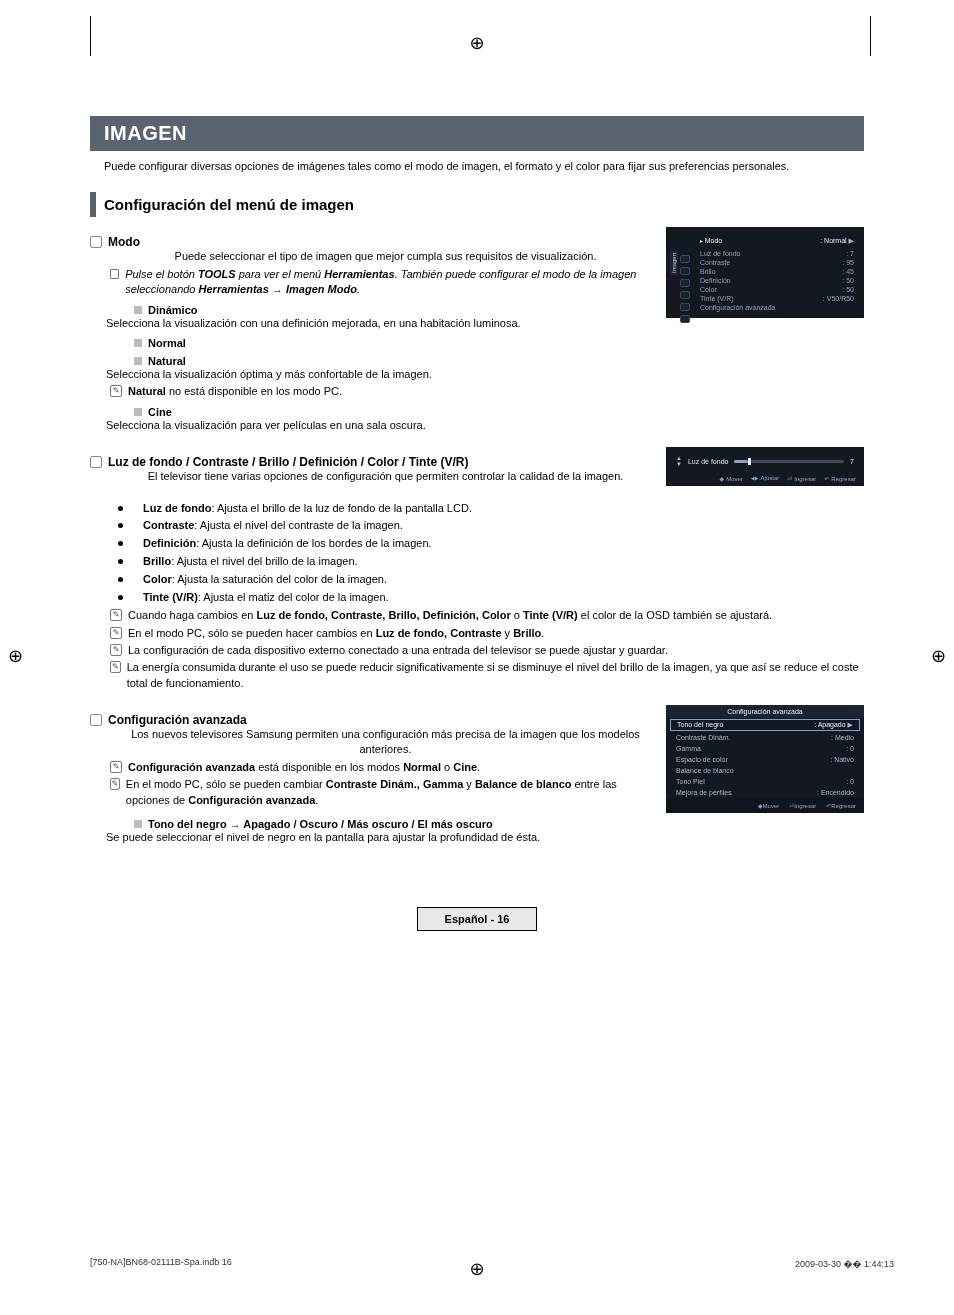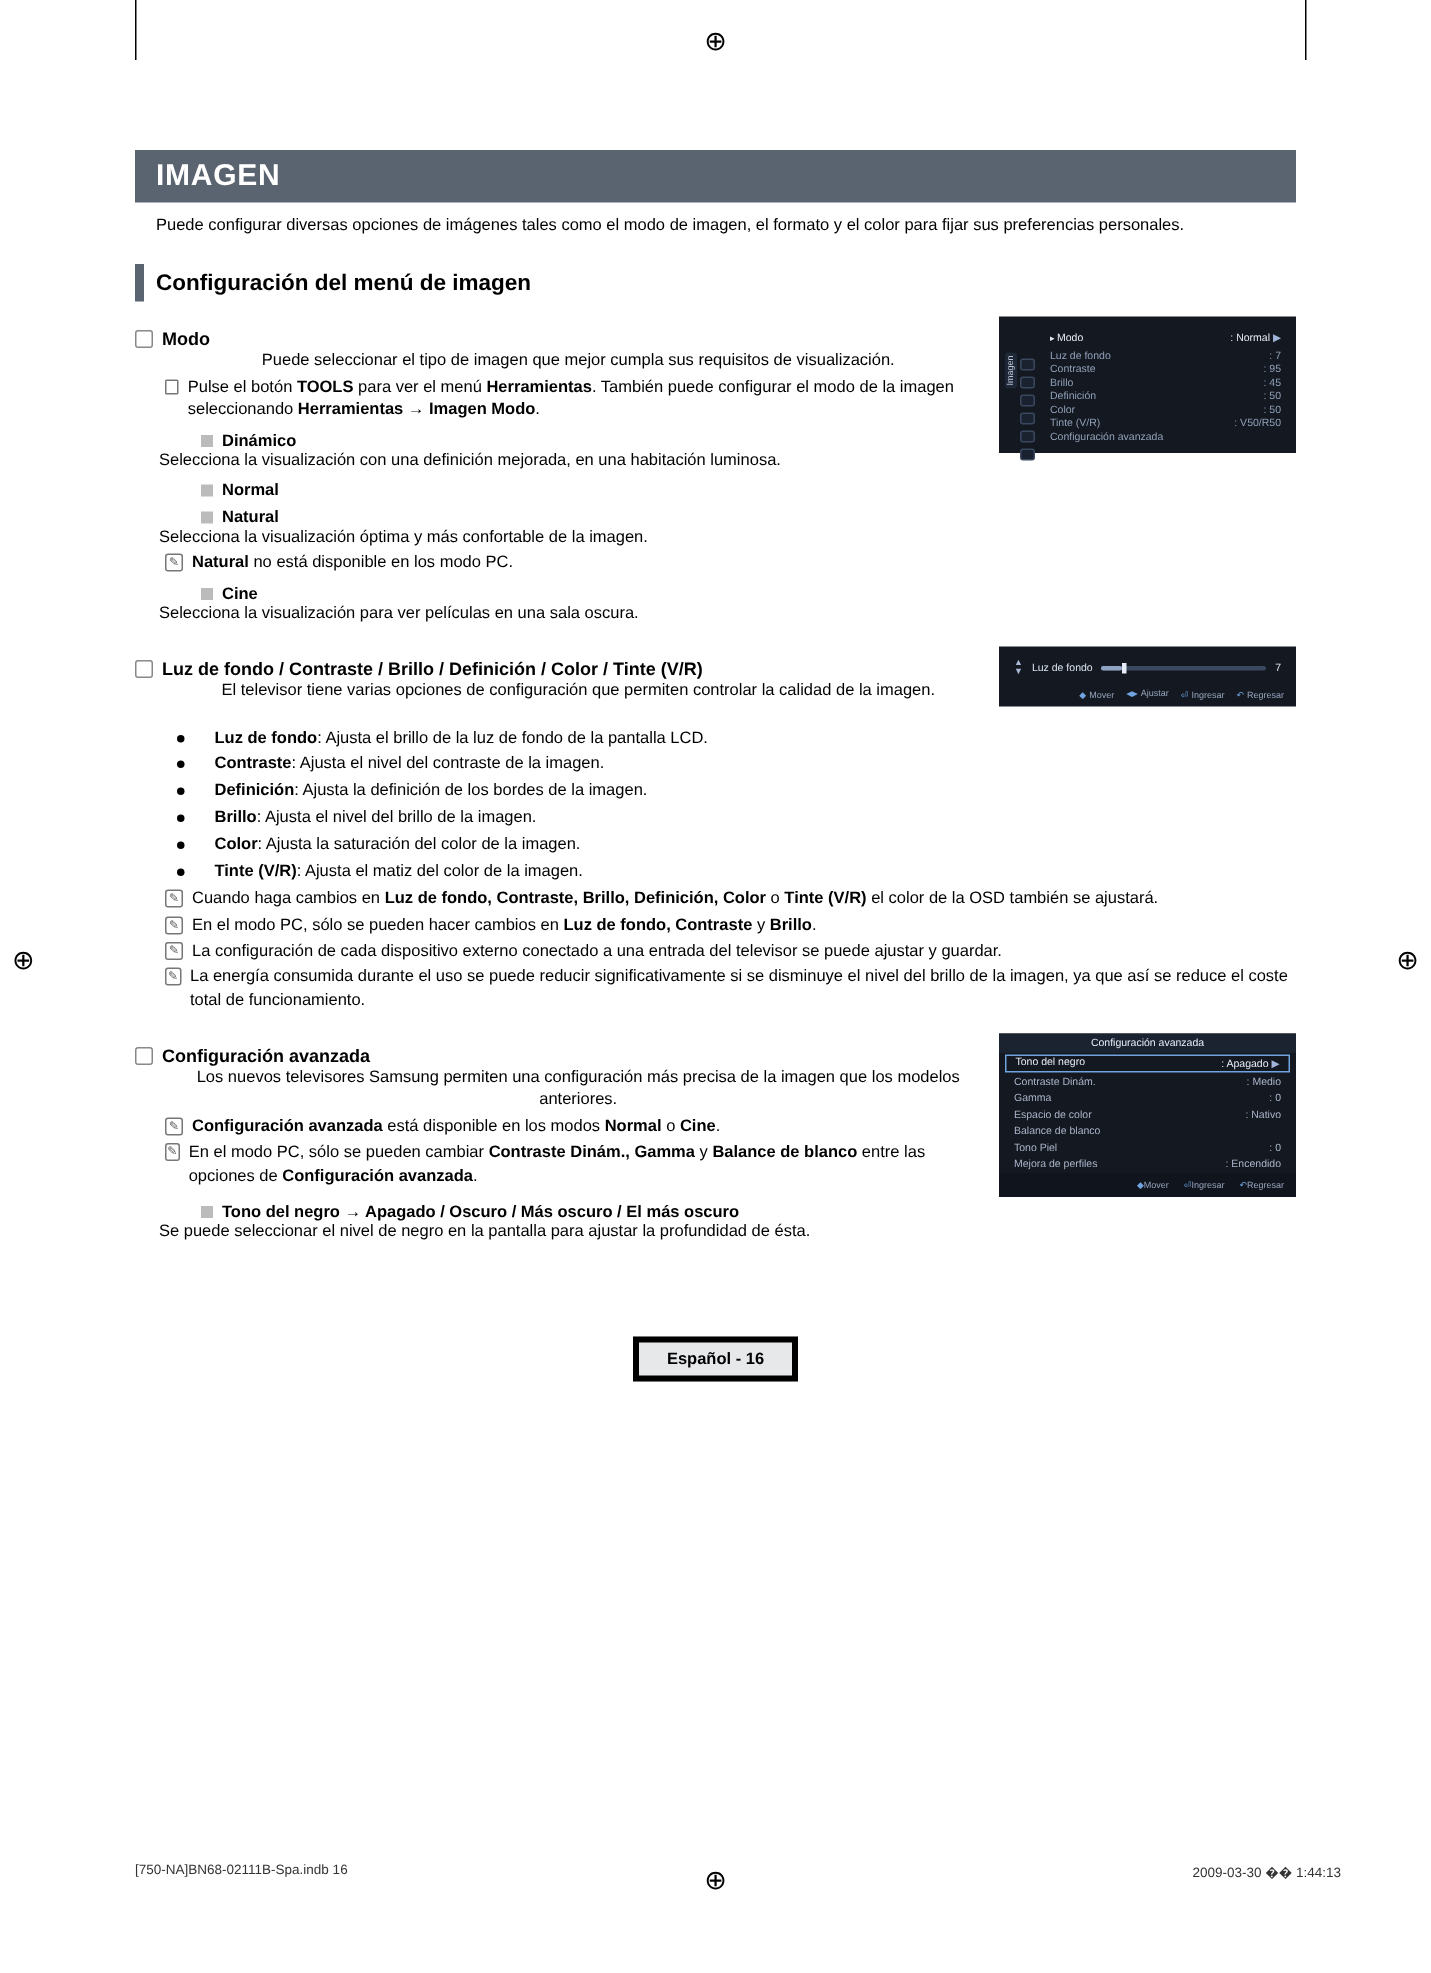--- a/index.html
+++ b/index.html
@@ -38,20 +38,21 @@
     position: absolute;
     top: 50%;
     transform: translateY(-50%);
     font-size: 18px;
   }
   .side-left { left: 8px; }
   .side-right { right: 8px; }
 
   .content {
     padding: 100px 50px 0 50px;
+    margin-top: 16px;
   }
 
   .title-bar {
     background: #5a6370;
     color: #fff;
     font-size: 20px;
     font-weight: bold;
     padding: 6px 14px;
     letter-spacing: 0.5px;
   }
@@ -108,20 +109,21 @@
   }
   .sub-head {
     display: flex; align-items: center; gap: 6px; font-weight: bold; font-size: 11px; padding-left: 44px;
   }
   .sq { width: 8px; height: 8px; background:#bbb; display:inline-block; }
   .sub-desc { margin-left: 16px; font-size: 11px; line-height: 1.4; }
 
   .tool-line {
     display:flex; gap:6px; align-items:flex-start; margin-left: 20px; font-size:11px; line-height:1.4;
     margin-top:2px;
+    font-style:italic;
   }
   .tool-icon {
     display:inline-block; width:12px; height:10px; border:1px solid #777; border-radius:1px; position:relative; top:2px;
   }
   .note-line {
     display:flex; gap:6px; align-items:flex-start; margin-left: 20px; font-size:11px; line-height:1.4;
     margin-top:2px;
   }
   .note-icon {
     display:inline-block; width:12px; height:12px; border:1px solid #777; border-radius:2px; position:relative; top:1px;
@@ -205,23 +207,23 @@
     border:1px solid #6fa4e0; margin:1px 4px; padding:1px 6px; color:#e6edf8;
   }
   .osd3 .mrow .arrow-r { color:#9fb4d9; }
   .osd3 .help {
     display:flex; justify-content:flex-end; gap:10px; padding:4px 8px 4px 8px; font-size:6px; color:#95a4bc;
     background:#10141c;
   }
 
   .page-footer-box {
     margin: 60px auto 0 auto;
-    width: 110px;
+    width: 120px;
     text-align:center;
-    border:4px solid #000000;
+    border:1px solid #000000;
     background:#e7e8ea;
     padding:5px 0;
     font-size:11px;
     font-weight:bold;
   }
 
   .doc-footer {
     position:absolute;
     bottom:26px;
     left:90px; right:60px;

